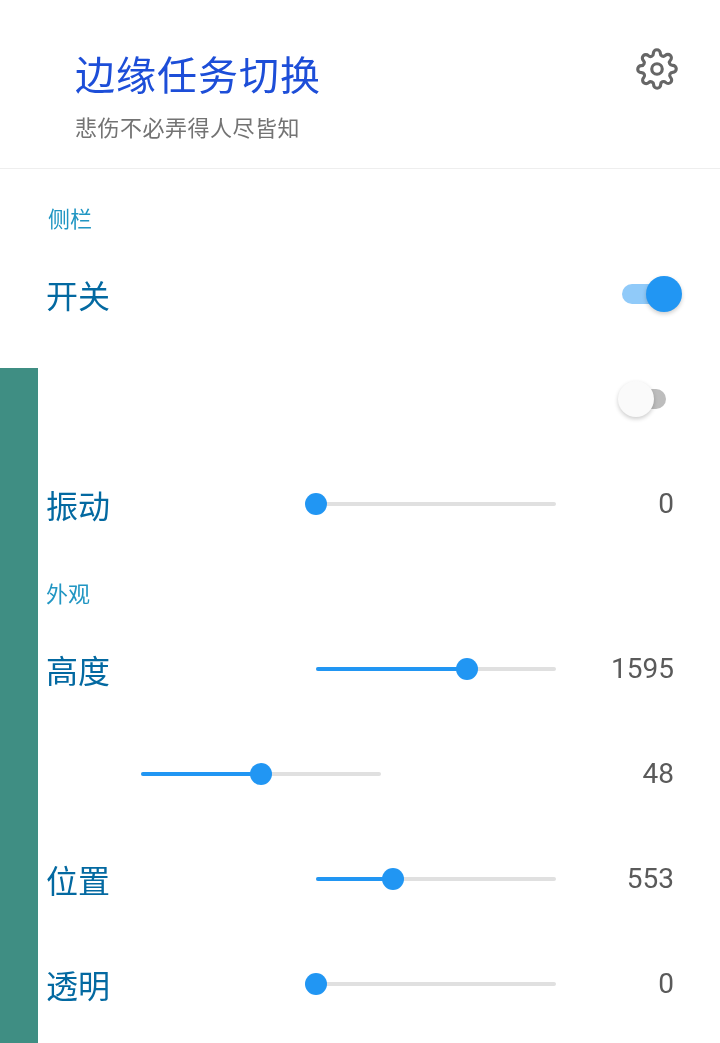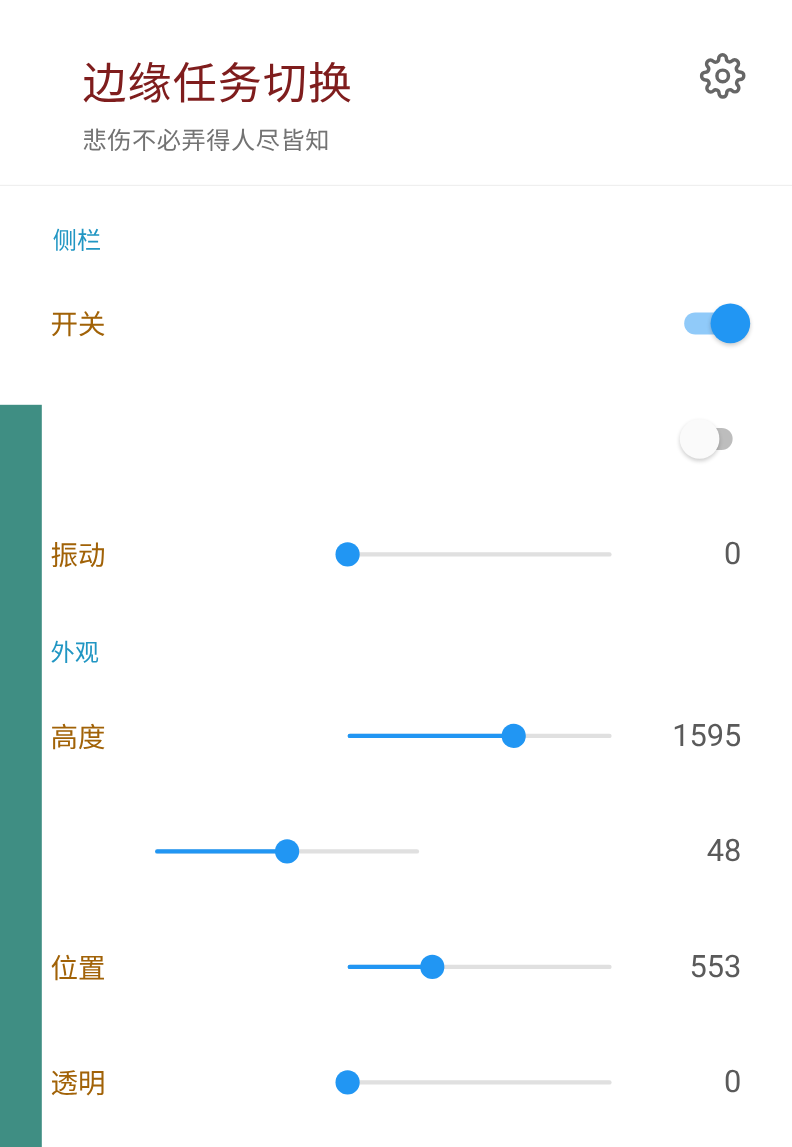--- a/index.html
+++ b/index.html
@@ -17,21 +17,21 @@
       overflow: hidden;
     }
     .header {
       padding: 44px 40px 26px 75px;
       border-bottom: 1px solid #eeeeee;
       position: relative;
     }
     .header-title {
       font-size: 40px;
       font-weight: 400;
-      color: #7f1d1d;
+      color: #1d4ed8;
       letter-spacing: 1px;
     }
     .header-subtitle {
       font-size: 22px;
       color: #737373;
       margin-top: 8px;
       letter-spacing: 0.5px;
     }
     .header-gear {
       position: absolute;
@@ -55,22 +55,22 @@
       padding-left: 48px;
     }
     .row {
       display: flex;
       align-items: center;
       padding: 0 46px;
       height: 105px;
       position: relative;
     }
     .row-label {
-      font-size: 25px;
-      color: #a16207;
+      font-size: 32px;
+      color: #0369a1;
       min-width: 175px;
       flex: 0 0 auto;
     }
     .switch {
       position: absolute;
       right: 46px;
       top: 50%;
       transform: translateY(-50%);
       width: 52px;
       height: 36px;

